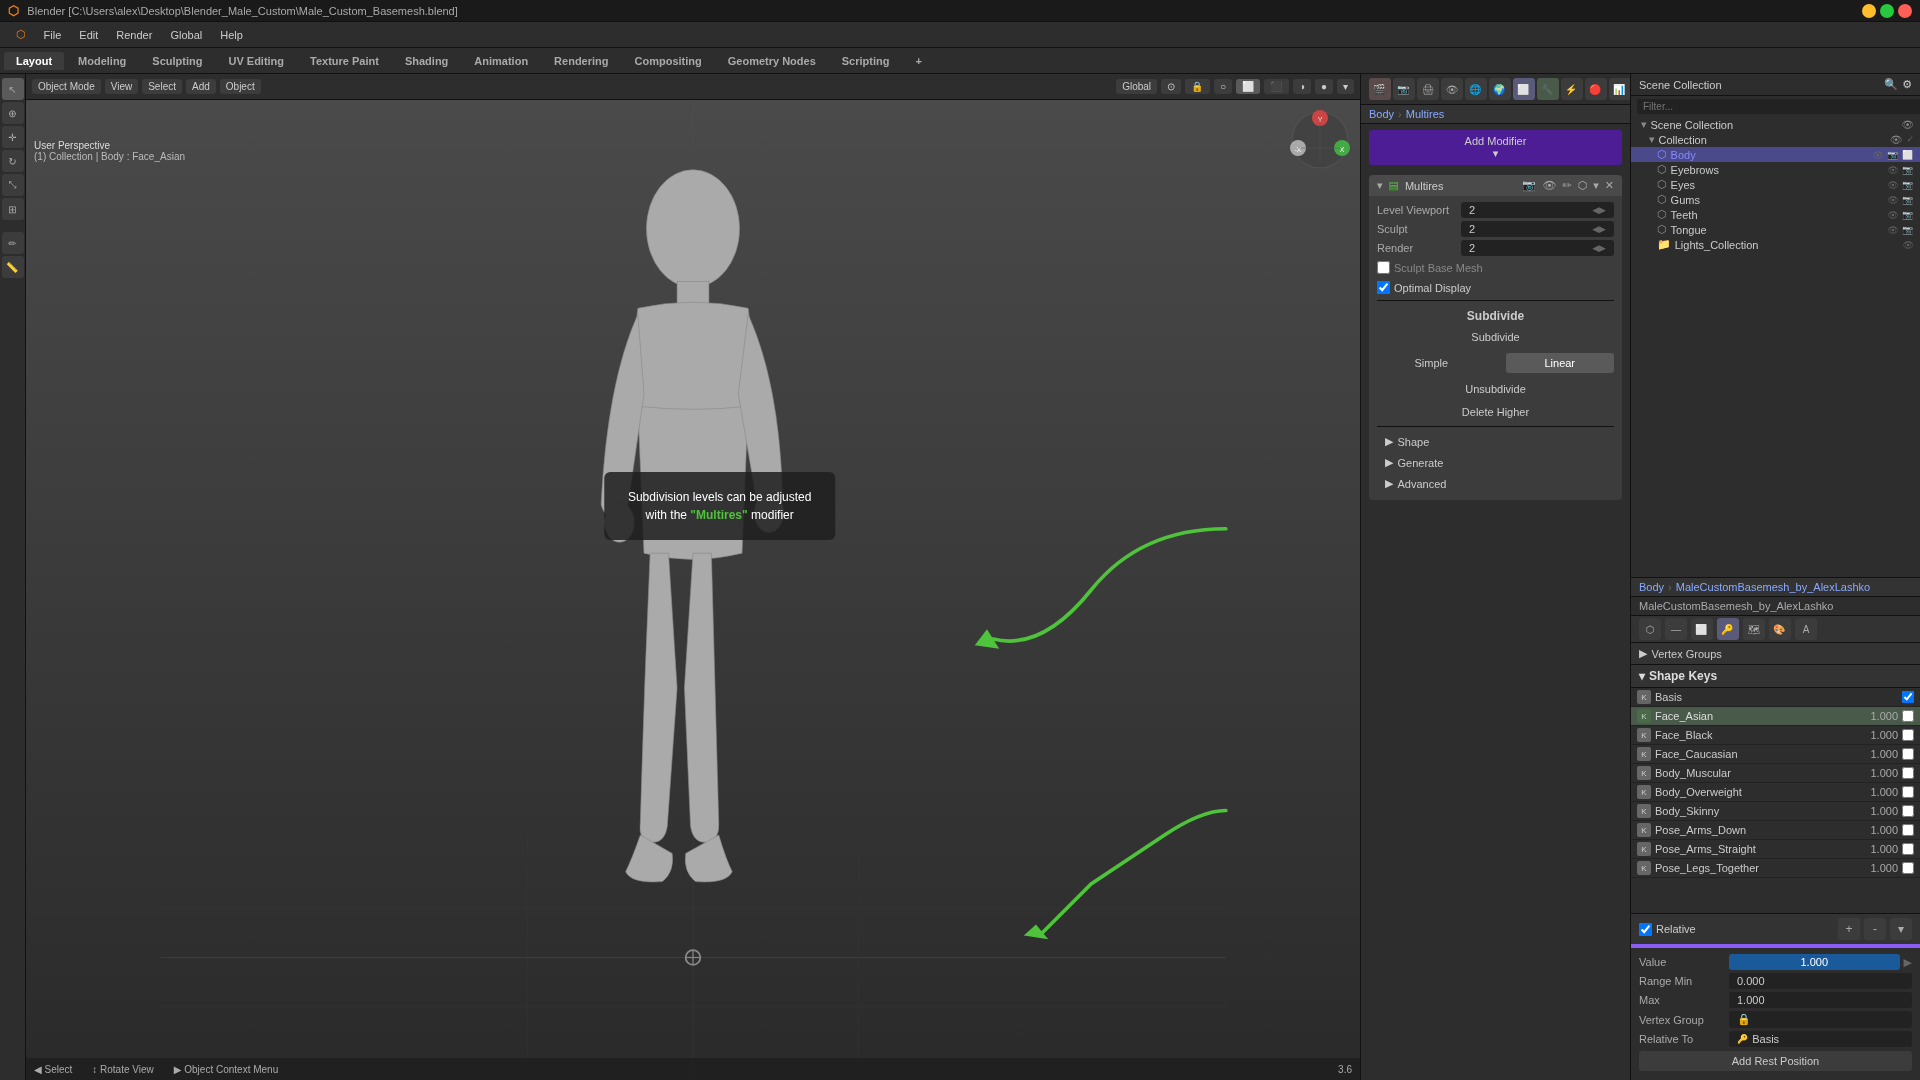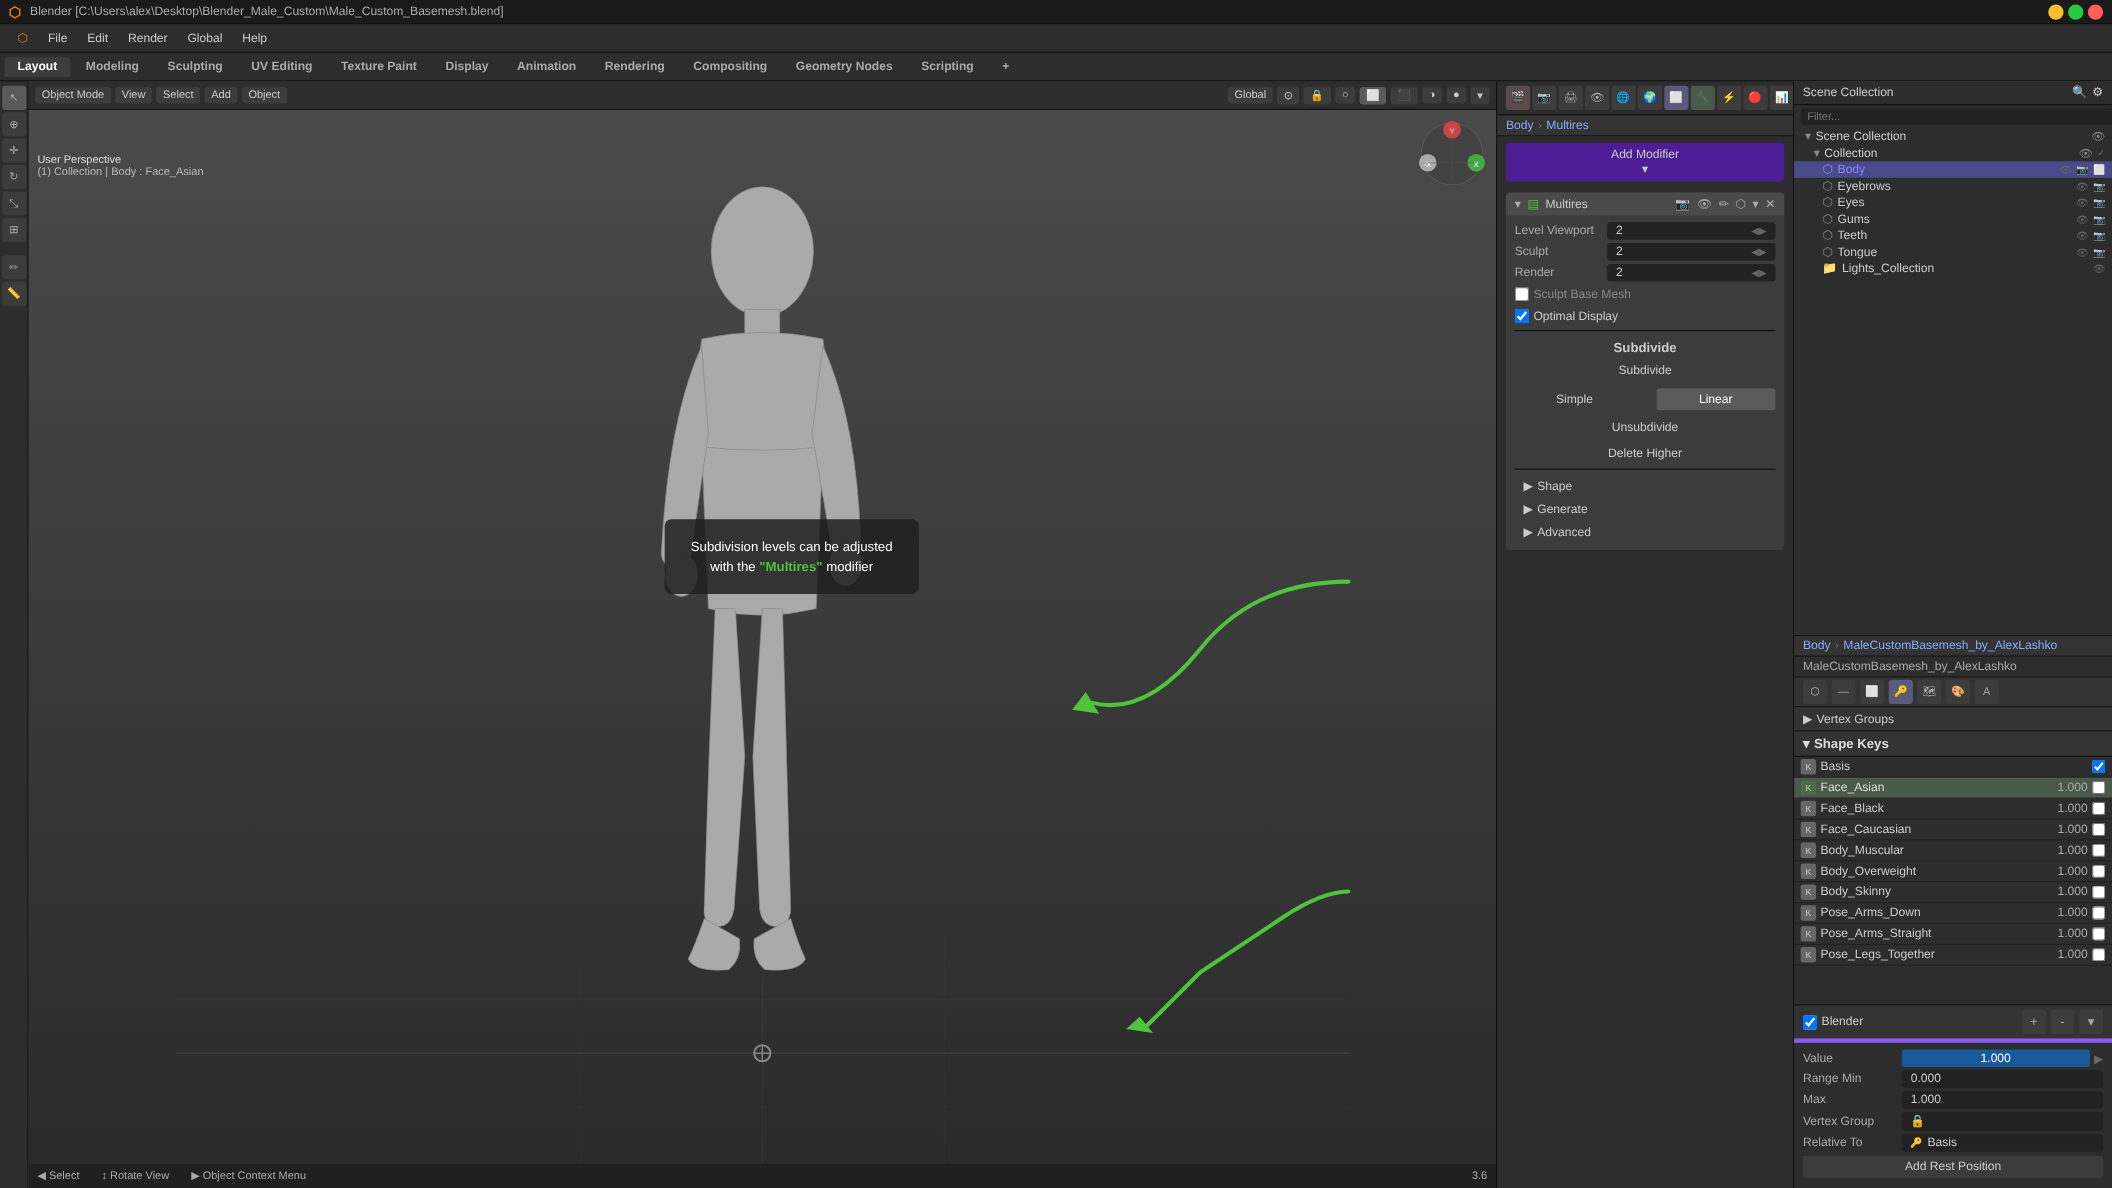--- a/index.html
+++ b/index.html
@@ -494,21 +494,21 @@
   <span class="menu-item">Global</span>
   <span class="menu-item">Help</span>
 </div>
 
 <div class="workspace-tabs">
   <span class="ws-tab active">Layout</span>
   <span class="ws-tab">Modeling</span>
   <span class="ws-tab">Sculpting</span>
   <span class="ws-tab">UV Editing</span>
   <span class="ws-tab">Texture Paint</span>
-  <span class="ws-tab">Display</span>
+  <span class="ws-tab">Shading</span>
   <span class="ws-tab">Animation</span>
   <span class="ws-tab">Rendering</span>
   <span class="ws-tab">Compositing</span>
   <span class="ws-tab">Geometry Nodes</span>
   <span class="ws-tab">Scripting</span>
   <span class="ws-tab">+</span>
 </div>
 
 <div class="main-layout">
 
@@ -938,21 +938,21 @@
           <span class="sk-icon" style="background:#666;">K</span>
           <span class="sk-name">Pose_Legs_Together</span>
           <span class="sk-value">1.000</span>
           <input type="checkbox" class="sk-checkbox" style="">
         </div>
       </div>
 
       <div style="padding:4px 8px; background:#333; display:flex; align-items:center; justify-content:space-between; border-top:1px solid #111;">
         <div style="display:flex;align-items:center;gap:4px;">
           <input type="checkbox" checked="" style="">
-          <span style="font-size:11px;color:#ccc;">Blender</span>
+          <span style="font-size:11px;color:#ccc;">Relative</span>
         </div>
         <div style="display:flex;gap:4px;">
           <div class="tool-btn" style="font-size:12px;">+</div>
           <div class="tool-btn" style="font-size:12px;">-</div>
           <div class="tool-btn" style="font-size:12px;">▾</div>
         </div>
       </div>
 
       <div class="value-settings">
         <div class="vs-row">

